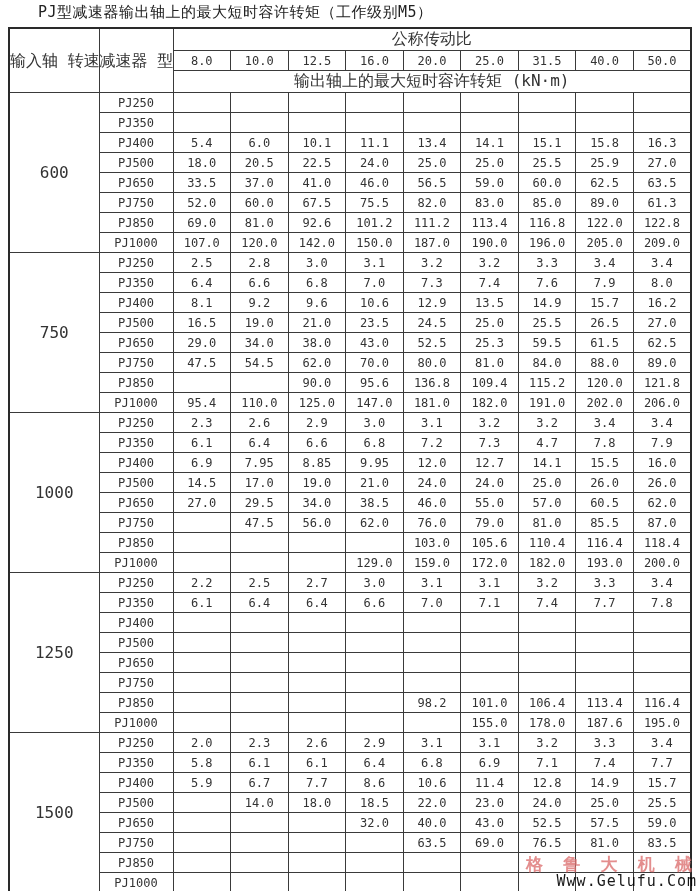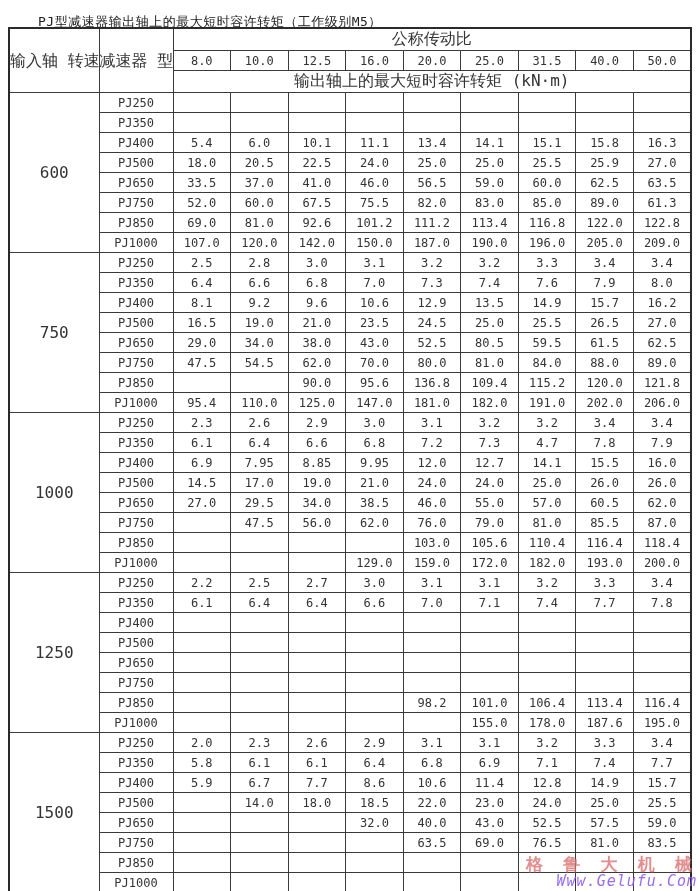--- a/index.html
+++ b/index.html
@@ -6,22 +6,22 @@
     margin: 0; padding: 0;
     width: 700px; height: 891px;
     background: #ffffff;
     position: relative;
     overflow: hidden;
     font-family: "DejaVu Sans Mono", "DejaVu Sans", "Liberation Sans", sans-serif;
     color: #333333;
   }
   .page-title {
     position: absolute;
-    left: 38px; top: 13px;
-    font-size: 13px;
+    left: 38px; top: 3px;
+    font-size: 15px;
     letter-spacing: 0.5px;
     color: #222222;
     white-space: nowrap;
   }
   table.spec {
     position: absolute;
     left: 8px; top: 27px;
     width: 684px;
     border-collapse: collapse;
     table-layout: fixed;
@@ -255,21 +255,21 @@
         <td>26.5</td>
         <td>27.0</td>
       </tr>
       <tr>
         <td>PJ650</td>
         <td>29.0</td>
         <td>34.0</td>
         <td>38.0</td>
         <td>43.0</td>
         <td>52.5</td>
-        <td>80.5</td>
+        <td>25.3</td>
         <td>59.5</td>
         <td>61.5</td>
         <td>62.5</td>
       </tr>
       <tr>
         <td>PJ750</td>
         <td>47.5</td>
         <td>54.5</td>
         <td>62.0</td>
         <td>70.0</td>
@@ -592,14 +592,14 @@
         <td></td>
         <td></td>
         <td></td>
         <td></td>
       </tr>
     </tbody>
 </table>
 
 <div class="watermark">
   <div class="wm-brand" style="color: rgb(221, 114, 114); text-align: center;">格 鲁 大 机 械</div>
-  <div class="wm-url" style="color: #8b5cf6; font-style: italic;">Www.Gelufu.Com</div>
+  <div class="wm-url" style="color: #000000;">Www.Gelufu.Com</div>
 </div>
 
 </body></html>

